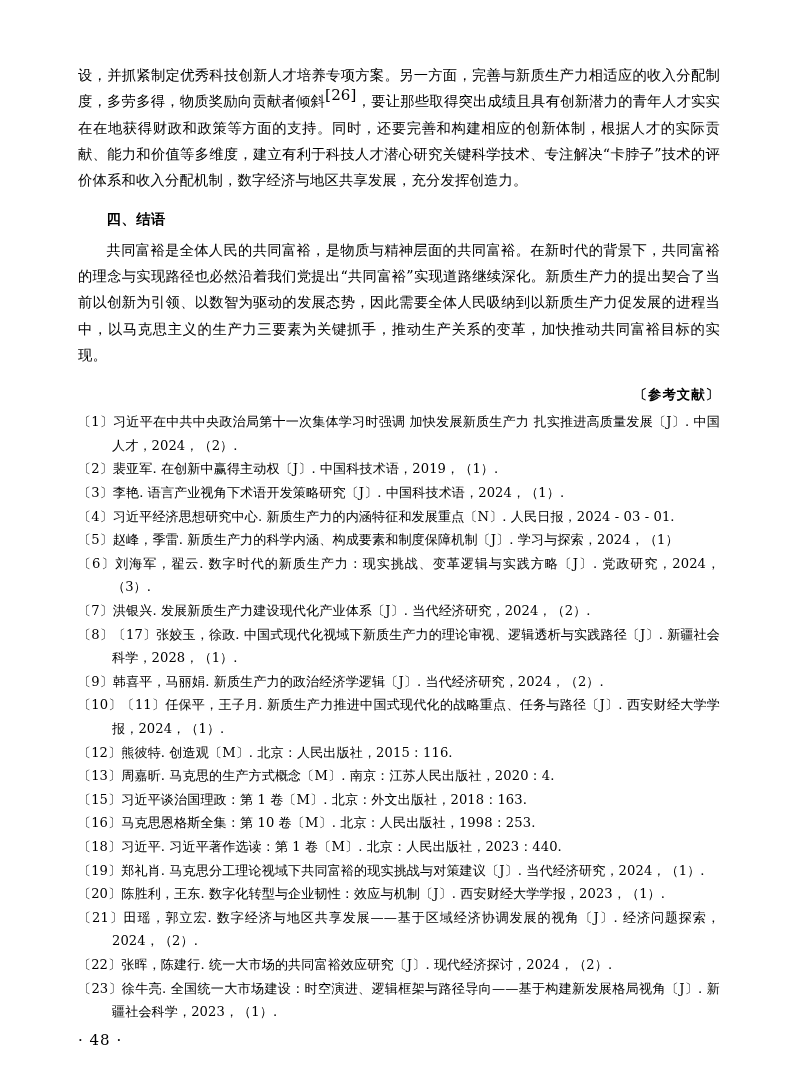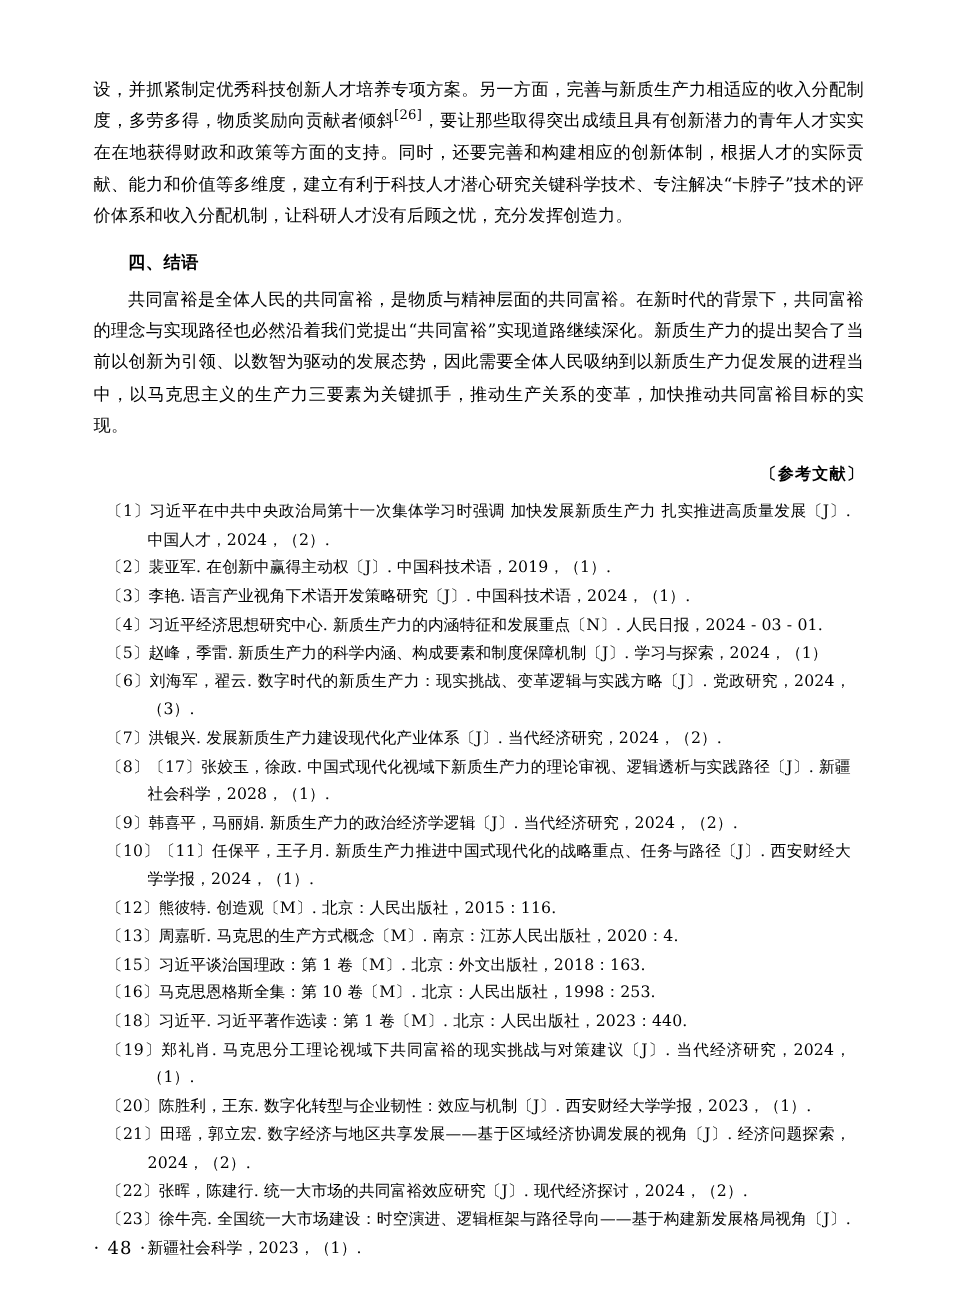--- a/index.html
+++ b/index.html
@@ -28,21 +28,21 @@
     line-height: 26.3px;
     text-align: justify;
     text-justify: inter-ideograph;
     margin: 0;
     letter-spacing: 0.2px;
   }
   .indent2 {
     text-indent: 2em;
   }
   .sup {
-    font-size: 11px;
+    font-size: 15px;
     vertical-align: super;
     line-height: 0;
   }
   .section-head {
     font-size: 14.3px;
     line-height: 26.3px;
     margin: 13px 0 4px 0;
     text-indent: 2em;
     font-family: "DejaVu Sans", "Liberation Sans", sans-serif;
     font-weight: bold;
@@ -53,21 +53,21 @@
     margin: 16px 0 6px 0;
   }
   .refs-title {
     display: inline-block;
     font-size: 13.4px;
     font-family: "DejaVu Sans", "Liberation Sans", sans-serif;
     font-weight: bold;
     letter-spacing: 1px;
   }
   .ref-list {
-    margin: 11px;
+    margin: 0;
     padding: 0;
     list-style: none;
   }
   .ref-item {
     font-size: 13.1px;
     line-height: 23.6px;
     text-align: justify;
     text-justify: inter-ideograph;
     padding-left: 34px;
     text-indent: -34px;
@@ -83,21 +83,21 @@
   }
   .spacer-top { height: 0px; }
 </style>
 </head>
 <body>
 
 <div class="page">
 
   <div class="spacer-top"></div>
 
-  <p class="body-par"><span>设，并抓紧制定优秀科技创新人才培养专项方案。另一方面，完善与新质生产力相适应的收入分配制度，多劳多得，物质奖励向贡献者倾斜</span><span class="sup">[26]</span><span>，要让那些取得突出成绩且具有创新潜力的青年人才实实在在地获得财政和政策等方面的支持。同时，还要完善和构建相应的创新体制，根据人才的实际贡献、能力和价值等多维度，建立有利于科技人才潜心研究关键科学技术、专注解决“卡脖子”技术的评价体系和收入分配机制，让科研人才没有后顾之忧，充分发挥创造力。</span></p>
+  <p class="body-par"><span>设，并抓紧制定优秀科技创新人才培养专项方案。另一方面，完善与新质生产力相适应的收入分配制度，多劳多得，物质奖励向贡献者倾斜</span><span class="sup">[26]</span><span>，要让那些取得突出成绩且具有创新潜力的青年人才实实在在地获得财政和政策等方面的支持。同时，还要完善和构建相应的创新体制，根据人才的实际贡献、能力和价值等多维度，建立有利于科技人才潜心研究关键科学技术、专注解决“卡脖子”技术的评价体系和收入分配机制，数字经济与地区共享发展，充分发挥创造力。</span></p>
 
   <h2 class="section-head">四、结语</h2>
 
   <p class="body-par indent2">共同富裕是全体人民的共同富裕，是物质与精神层面的共同富裕。在新时代的背景下，共同富裕的理念与实现路径也必然沿着我们党提出“共同富裕”实现道路继续深化。新质生产力的提出契合了当前以创新为引领、以数智为驱动的发展态势，因此需要全体人民吸纳到以新质生产力促发展的进程当中，以马克思主义的生产力三要素为关键抓手，推动生产关系的变革，加快推动共同富裕目标的实现。</p>
 
   <div class="refs-title-wrap">
     <span class="refs-title">〔参考文献〕</span>
   </div>
 
   <ul class="ref-list">

